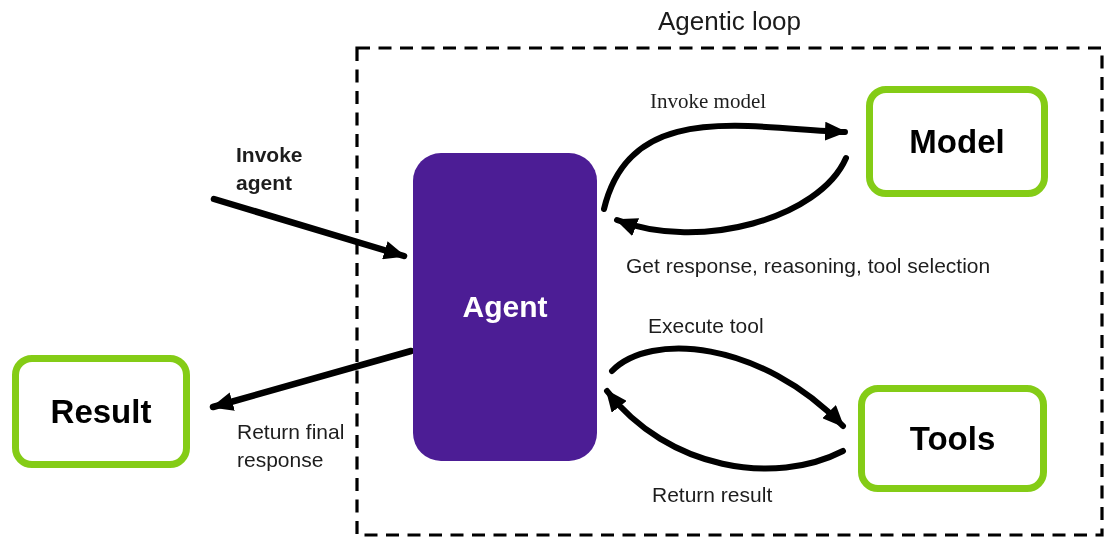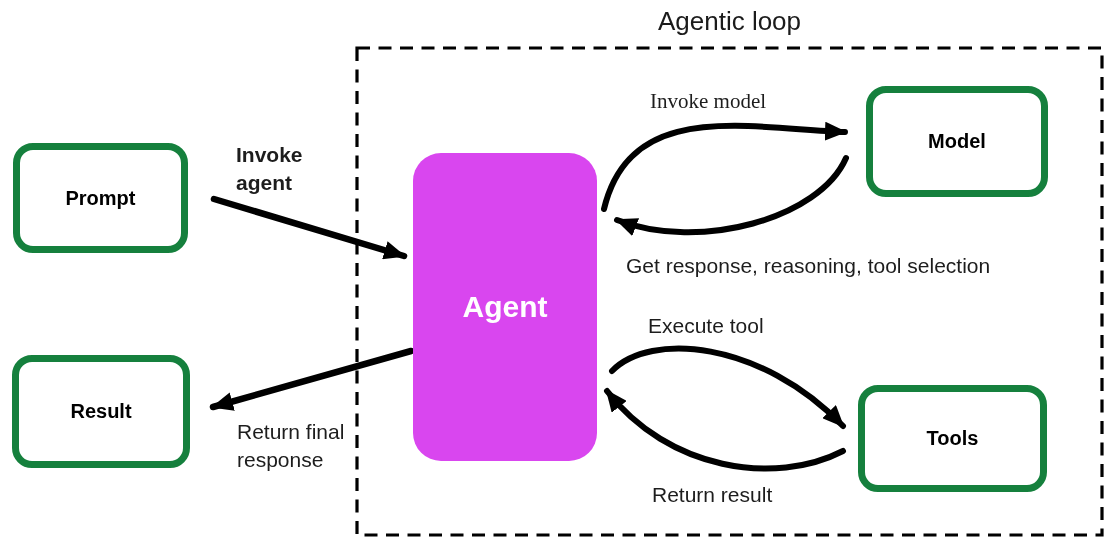--- a/index.html
+++ b/index.html
@@ -18,37 +18,37 @@
   .arrow-layer {
     position: absolute;
     left: 0;
     top: 0;
     width: 1118px;
     height: 555px;
   }
   .node {
     position: absolute;
     background: #ffffff;
-    border: 7px solid #15803d;
+    border: 7px solid #84cc16;
     border-radius: 20px;
     display: flex;
     align-items: center;
     justify-content: center;
     font-weight: 700;
-    font-size: 20px;
+    font-size: 33px;
     color: #000000;
     box-sizing: border-box;
   }
   .node-prompt { left: 13px;  top: 143px; width: 175px; height: 110px; }
   .node-result { left: 12px;  top: 355px; width: 178px; height: 113px; }
   .node-model  { left: 866px; top: 86px;  width: 182px; height: 111px; }
   .node-tools  { left: 858px; top: 385px; width: 189px; height: 107px; }
   .node-agent {
     left: 413px; top: 153px; width: 184px; height: 308px;
-    background: #d946ef;
+    background: #4c1d95;
     border: none;
     border-radius: 28px;
     color: #ffffff;
     font-size: 30px;
   }
   .edge-label {
     position: absolute;
     font-size: 21px;
     line-height: 1.32;
     color: #1d1d1d;
@@ -93,23 +93,20 @@
 
     <path d="M 846 158 C 820 218, 700 252, 617 220" fill="none" stroke="#000000" stroke-width="6" stroke-linecap="round" marker-end="url(#ah)"></path>
 
     <path d="M 612 371 C 650 332, 760 340, 843 426" fill="none" stroke="#000000" stroke-width="6" stroke-linecap="round" marker-end="url(#ah)"></path>
 
     <path d="M 843 451 C 775 486, 668 470, 607 391" fill="none" stroke="#000000" stroke-width="6" stroke-linecap="round" marker-end="url(#ah)"></path>
   </svg>
 
   <div class="frame-title">Agentic loop</div>
 
-  <div class="node node-prompt">
-    <span>Prompt</span>
-  </div>
 
   <div class="node node-result">
     <span>Result</span>
   </div>
 
   <div class="node node-agent">
     <span>Agent</span>
   </div>
 
   <div class="node node-model">

